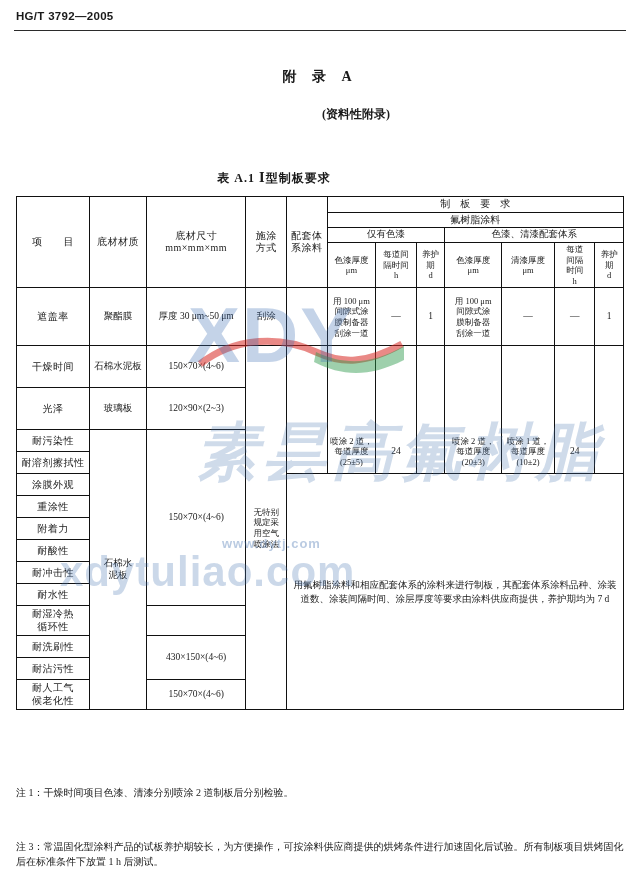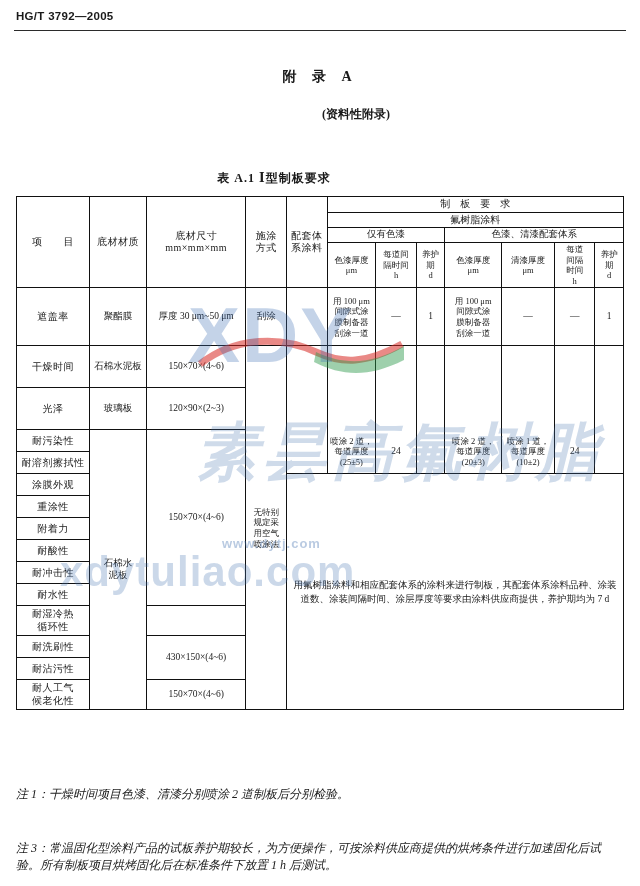--- a/index.html
+++ b/index.html
@@ -149,24 +149,23 @@
   .blockpara {
     text-align: left;
     line-height: 1.5;
     padding: 4px 6px;
     font-size: 9.5px;
   }
   .notes {
     position: absolute;
     left: 16px;
     width: 608px;
-    font-size: 12px;
+    font-size: 10px;
     line-height: 1.45;
     z-index: 2;
-    font-style: italic;
   }
   .notes div { margin-bottom: 1px; }
 </style>
 </head>
 <body>
 
 <div class="page">
 
   <div class="std-no">HG/T 3792—2005</div>
   <div class="rule-top"></div>

